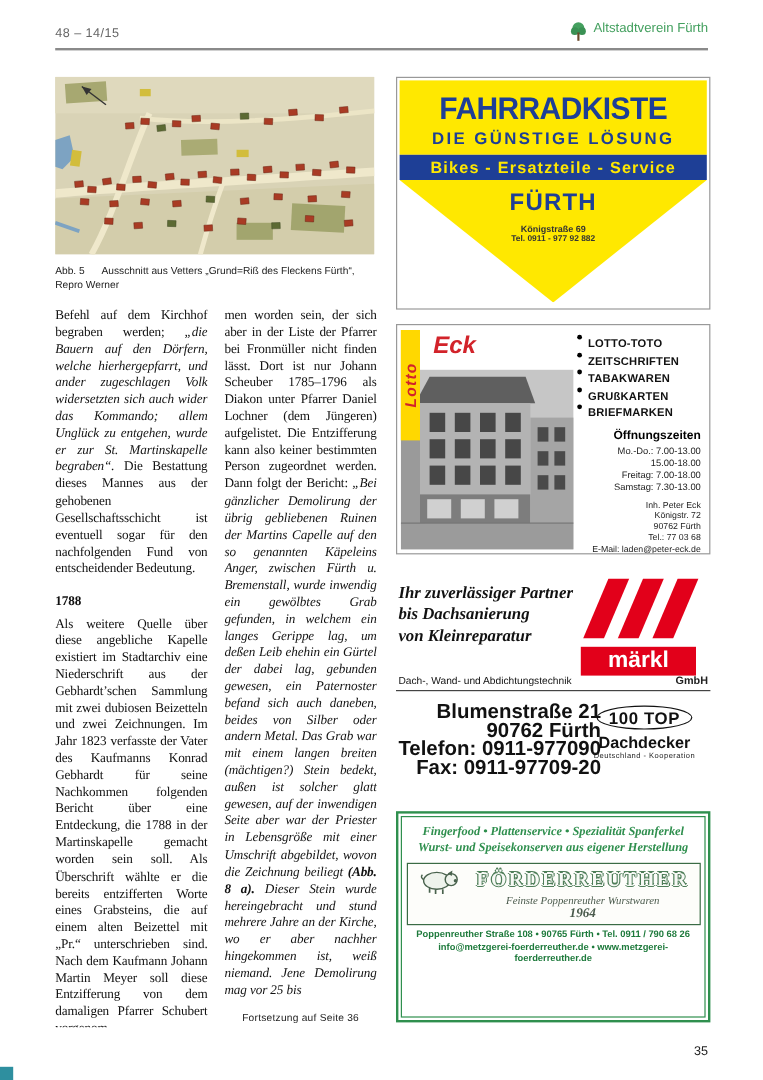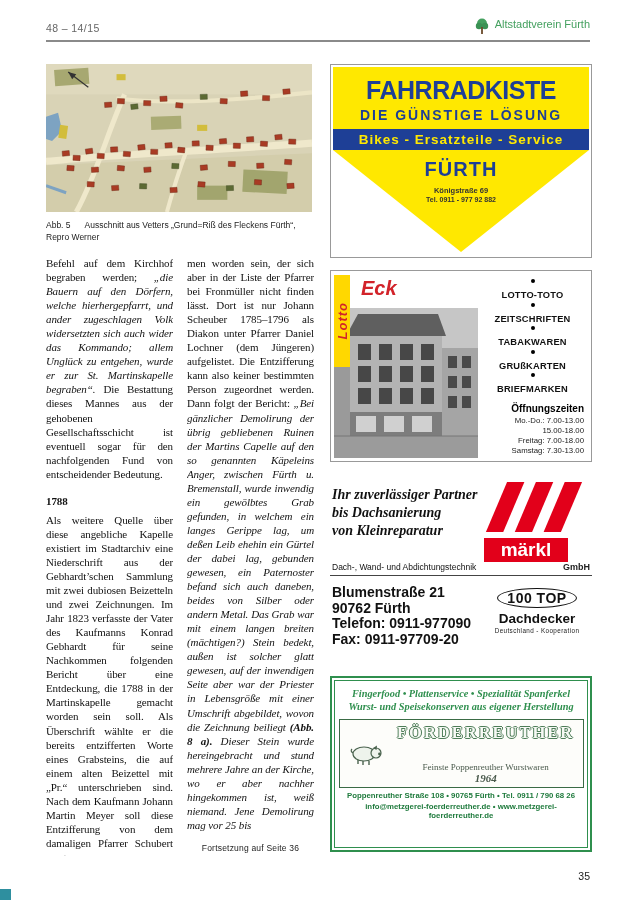--- a/index.html
+++ b/index.html
@@ -63,59 +63,59 @@
               display:flex; align-items:center; justify-content:center; z-index:2; }
   .lt-strip span { writing-mode:vertical-rl; transform:rotate(180deg); color:#d2232a;
               font-family:"Liberation Sans",sans-serif; font-weight:bold; font-style:italic;
               font-size:13px; letter-spacing:1px; }
   .lt-name { position:absolute; left:30px; top:6px; color:#d2232a; z-index:2;
               font-family:"Liberation Sans",sans-serif; font-weight:bold; font-style:italic;
               font-size:20px; }
   .lt-right { position:absolute; right:0; top:0; width:110px; height:100%;
               padding:8px 7px 3px 0; font-family:"Liberation Sans",sans-serif; }
   .lt-items { list-style:none; }
-  .lt-items li { display:flex; align-items:center; gap:5px; font-weight:bold; font-size:9.3px;
-              line-height:14.5px; color:#111; letter-spacing:.2px;flex-direction:column; }
+  .lt-items li { display:flex; gap:5px; font-weight:bold; font-size:9.3px;
+              line-height:14.5px; color:#111; letter-spacing:.2px; }
   .bullet { width:4px; height:4px; border-radius:50%; background:#000; flex:none; }
   .lt-hours-title { font-weight:bold; font-size:10px; text-align:right; margin-top:6px; }
   .lt-hours { text-align:right; font-size:7.8px; line-height:10px; color:#222; margin-top:2px; }
   .lt-info { text-align:right; font-size:7.3px; line-height:9.3px; color:#222; margin-top:5px; }
 
   
   .ad3 { top:418px; height:184px; }
   .mk-tag { position:absolute; left:2px; top:4px; font-style:italic; font-weight:bold;
             font-size:14px; line-height:18px; color:#111; }
   .mk-logo { position:absolute; right:0; top:0; width:108px; }
-  .mk-brandbox { margin-top:2px; width:84px; height:24px; background:#e2001a; color:#fff;
+  .mk-brandbox { margin-top:2px; width:96px; height:24px; background:#e2001a; color:#fff;
             display:flex; align-items:center; justify-content:center;
             font-family:"Liberation Sans",sans-serif; font-weight:bold; font-size:19px; }
   .mk-gmbh { position:absolute; right:2px; top:80px; font-family:"Liberation Sans",sans-serif;
             font-weight:bold; font-size:9px; color:#222; }
   .mk-division { position:absolute; left:2px; top:80px; font-family:"Liberation Sans",sans-serif;
             font-size:8.5px; color:#111; }
   .mk-rule { position:absolute; left:0; right:0; top:93px; border-top:1px solid #444; }
   .mk-addr { position:absolute; left:2px; top:103px; font-family:"Liberation Sans",sans-serif;
-            font-weight:bold; font-size:14px; line-height:15.5px; color:#111; }
+            font-weight:bold; font-size:17px; line-height:15.5px; color:#111;text-align:right; }
   .mk-badge { position:absolute; right:2px; top:106px; width:106px; text-align:center;
             font-family:"Liberation Sans",sans-serif; color:#111; }
   .badge-top { display:inline-block; border:1.5px solid #111; border-radius:50%;
             padding:1px 9px; font-weight:bold; font-size:14px; letter-spacing:.5px; }
   .badge-name { font-weight:bold; font-size:13.5px; margin-top:3px; }
   .badge-sub { font-size:6.3px; letter-spacing:.4px; margin-top:1px; color:#222; }
 
   
   .ad4 { top:612px; height:176px; border:2px solid #2f8f4e; padding:2px; }
   .fr-inner { border:1px solid #2f8f4e; height:100%; text-align:center; padding:6px 4px 3px; }
   .fr-script { font-style:italic; font-weight:bold; color:#2f8f4e; font-size:10.3px;
                line-height:13px; }
-  .fr-plaque { display:inline-flex; align-items:center; gap:14px; border:1px solid #3a6b45;
+  .fr-plaque { display:inline-flex; gap:14px; border:1px solid #3a6b45;
                background:#fdfdfa; padding:3px 9px; margin-top:6px; }
   .fr-brand { font-weight:bold; font-size:16.5px; letter-spacing:2px; color:#f7f9f5;
               text-shadow:-1px 0 0 #4e7d58,1px 0 0 #4e7d58,0 -1px 0 #4e7d58,0 1px 0 #4e7d58; }
-  .fr-sub { font-size:9px; color:#4a5a4c; margin-top:19px; }
+  .fr-sub { font-style:italic; font-size:9px; color:#4a5a4c; margin-top:2px; }
   .fr-year { font-style:italic; font-weight:bold; font-size:11px; color:#4a5a4c; margin-top:0; }
   .fr-service { font-family:"Liberation Sans",sans-serif; font-weight:bold; font-size:13px;
                 color:#1e7a3c; margin-top:6px; }
   .fr-addr,.fr-web { font-family:"Liberation Sans",sans-serif; font-weight:bold; font-size:7.8px;
                 color:#1e7a3c; margin-top:2.5px; }
 
   
   .pagenum { position:absolute; right:46px; top:870px; font-family:"Liberation Sans",sans-serif;
              font-size:10.5px; color:#222; }
   .corner { position:absolute; left:0; top:889px; width:11px; height:11px; background:#2e8f9f; }

